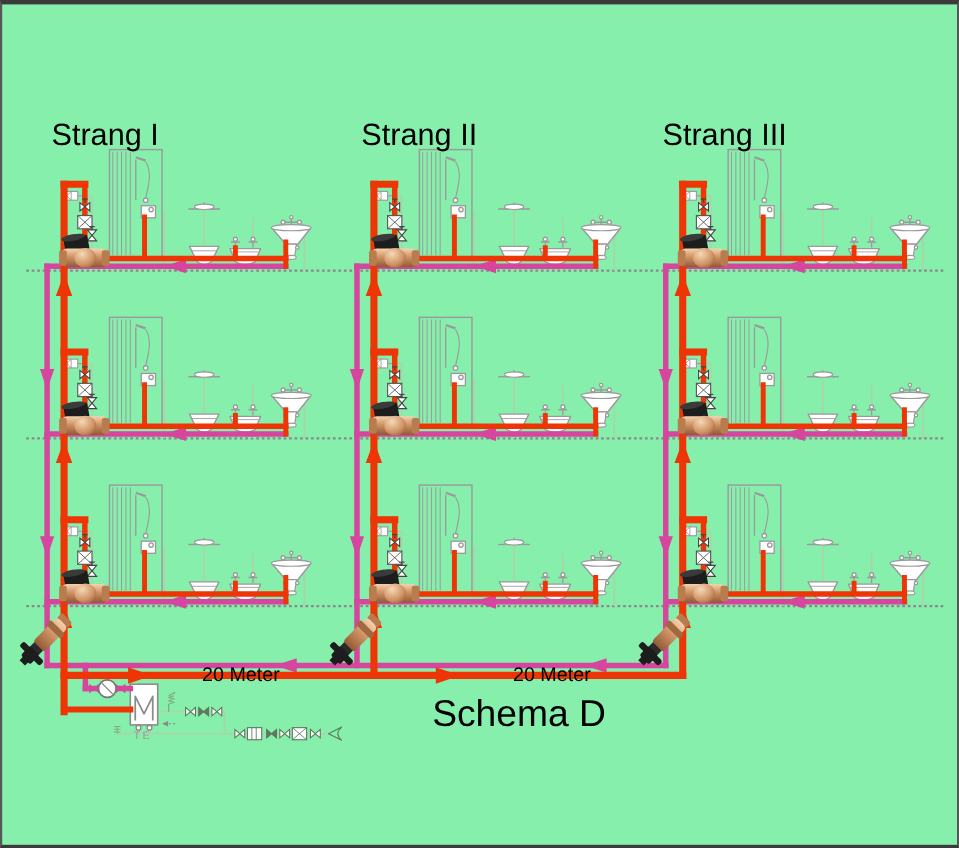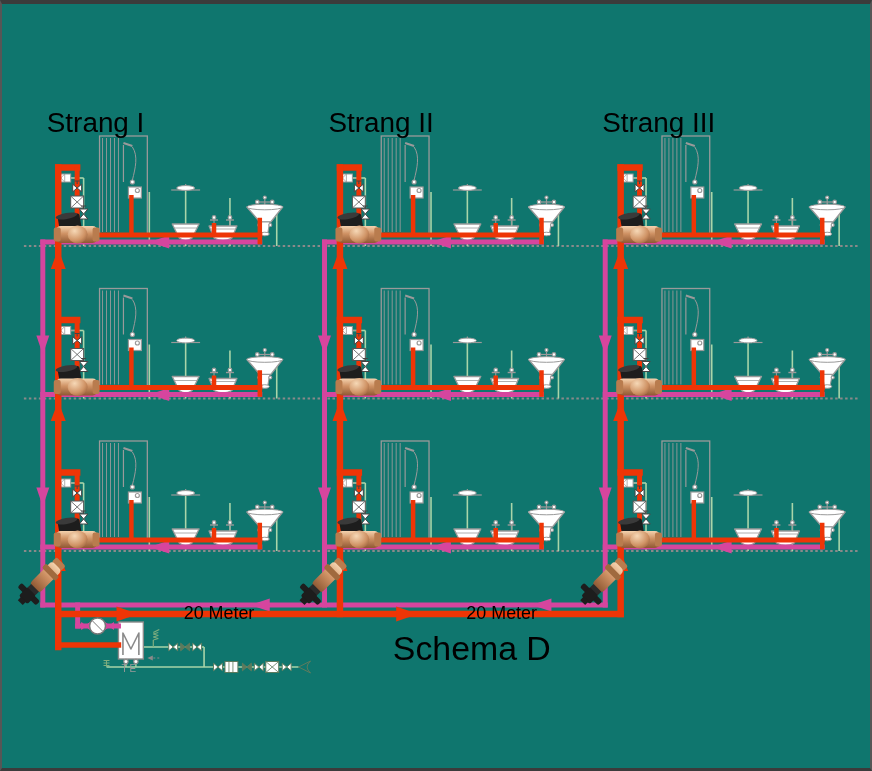--- a/index.html
+++ b/index.html
@@ -1,17 +1,17 @@
 <!DOCTYPE html>
 <html><head>
 <meta charset="utf-8">
 <style>
   html,body{margin:0;padding:0;background:#e9e9e9;}
   .frame{
-    width:868px;height:764px;margin:0 auto;background:#0f766e;
+    width:868px;height:764px;margin:0 auto;background:#86efac;
     border-top:4px solid #3b3b3b;border-bottom:3px solid #3b3b3b;
     border-left:2px solid #565656;border-right:2px solid #565656;
     overflow:hidden;
   }
   svg{display:block;width:100%;height:100%;}
   .lbl{font-family:"Liberation Sans",sans-serif;font-size:28px;fill:#000;}
   .title{font-family:"Liberation Sans",sans-serif;font-size:34px;fill:#000;}
   .dist{font-family:"Liberation Sans",sans-serif;font-size:18px;fill:#000;}
   .te{font-family:"Liberation Sans",sans-serif;font-size:10px;fill:#9a9a9a;letter-spacing:2px;}
 </style>

